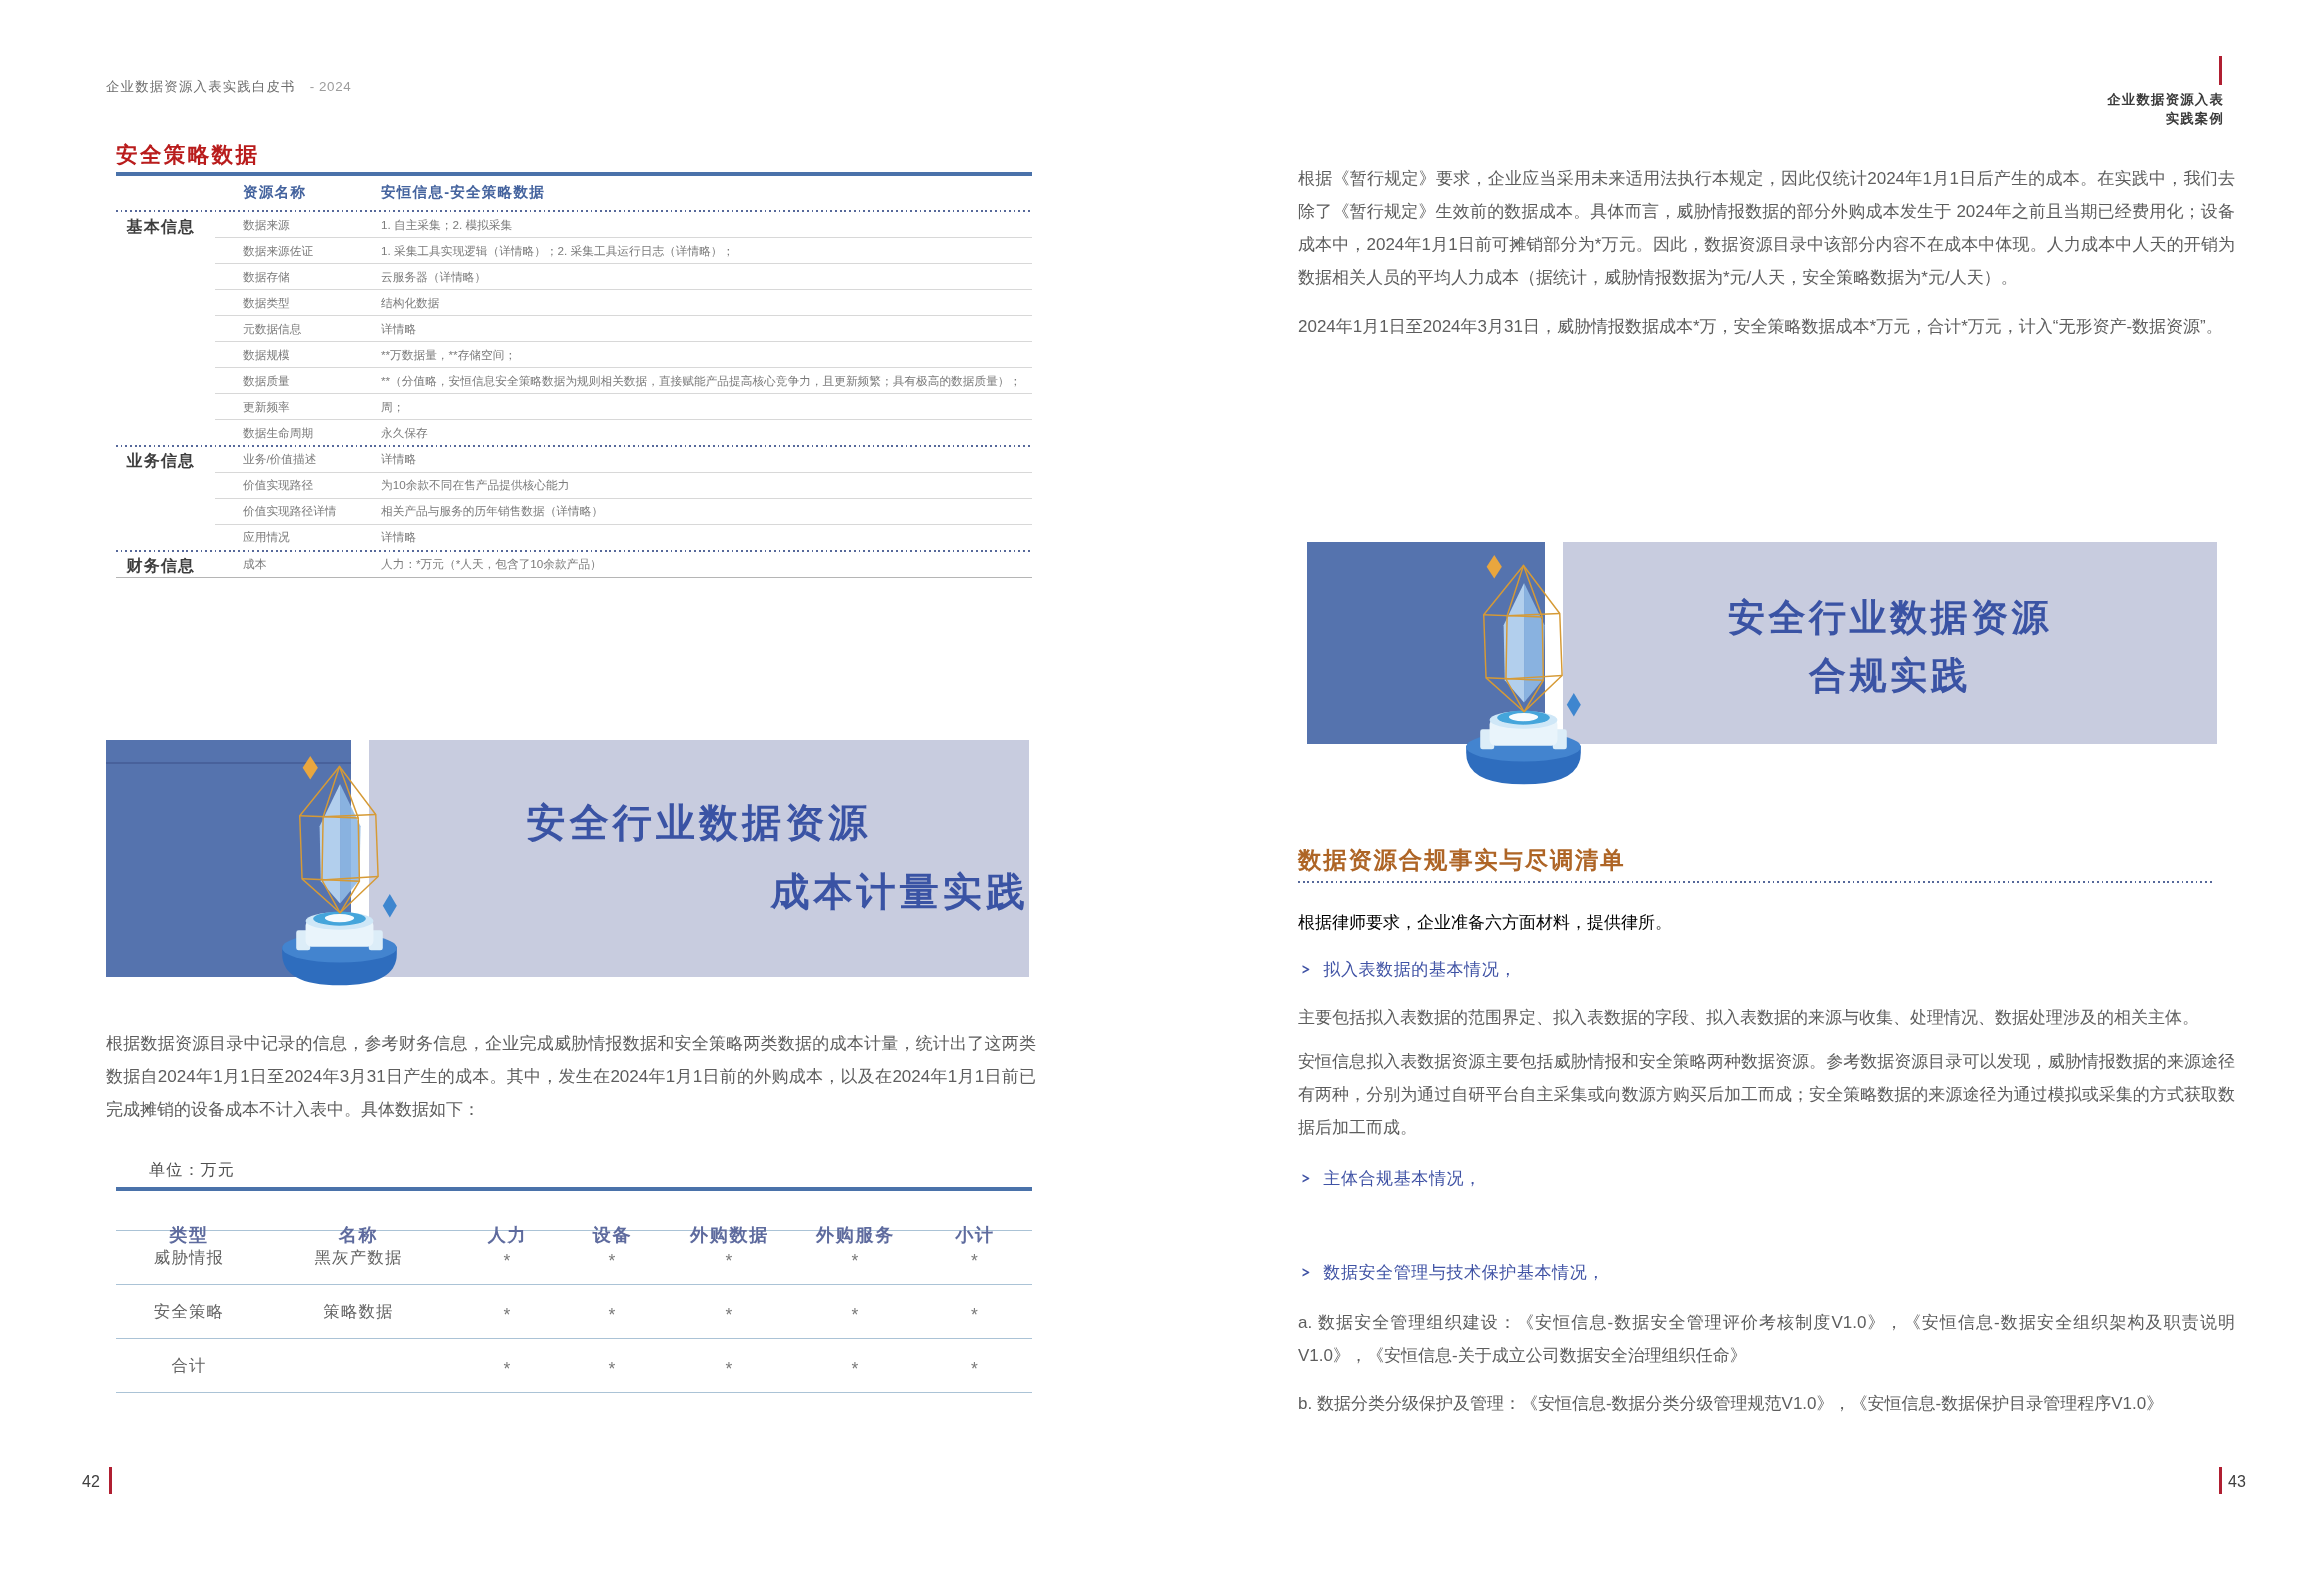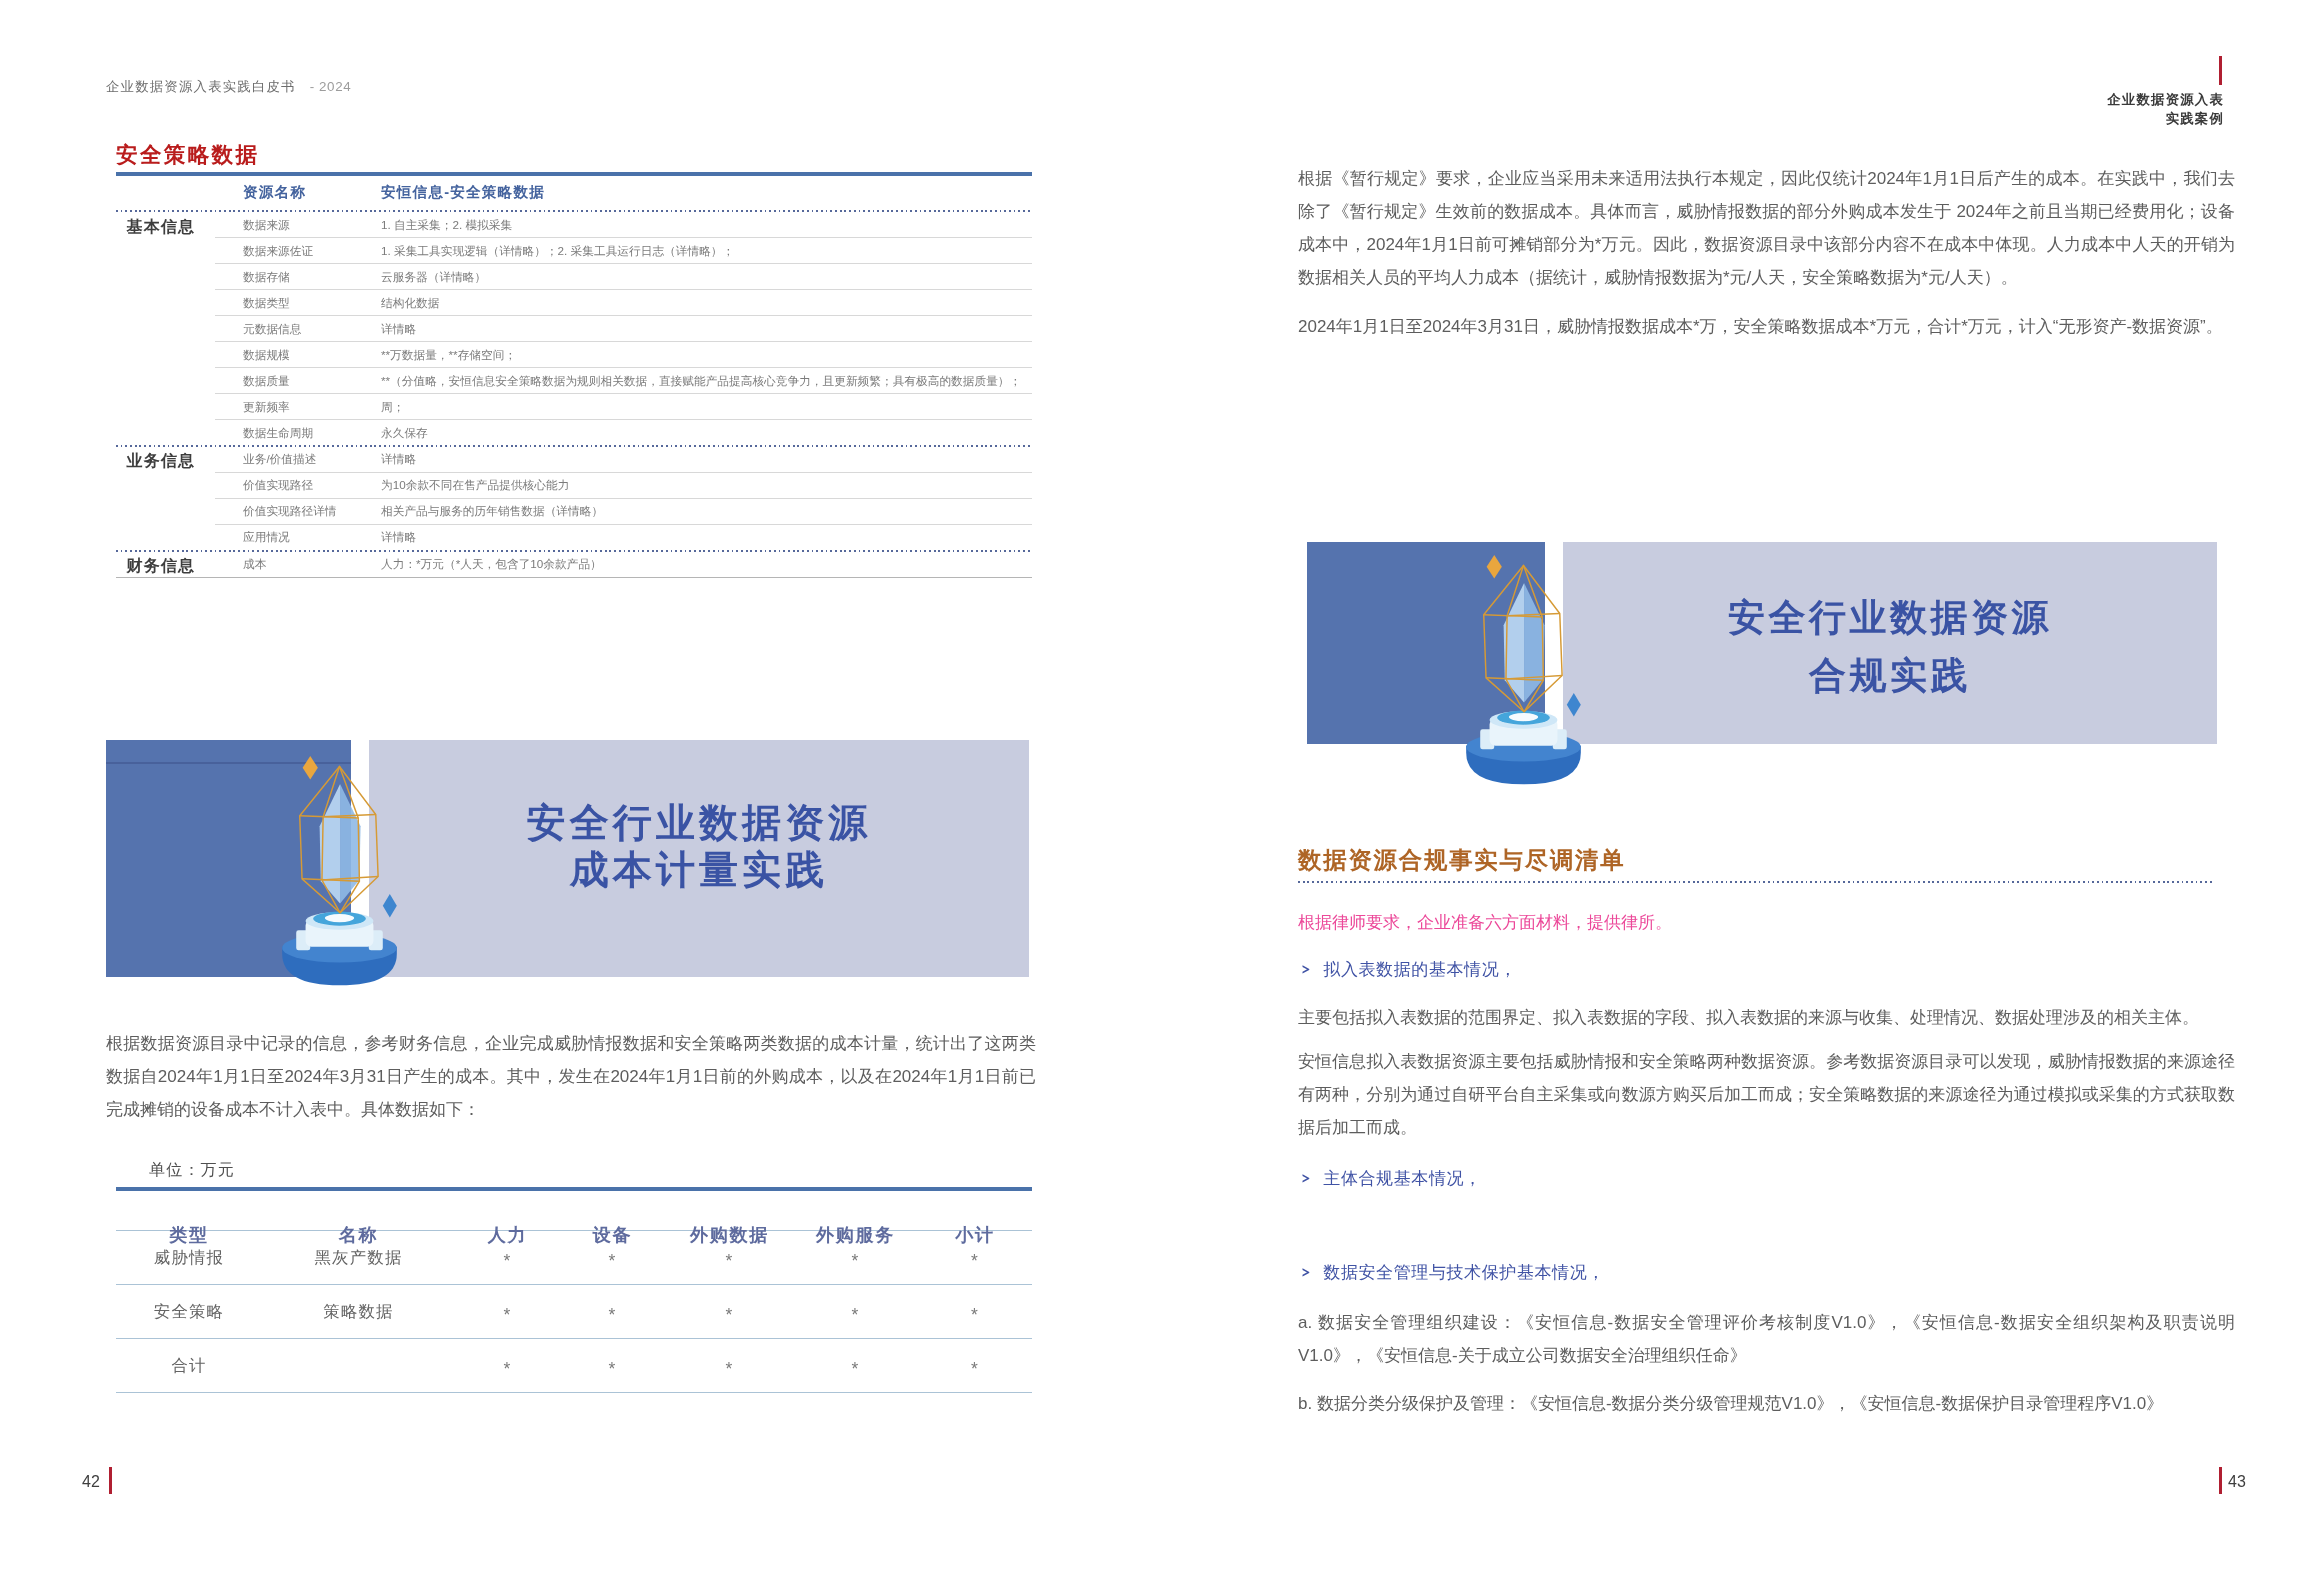--- a/index.html
+++ b/index.html
@@ -34,21 +34,21 @@
   .banner .dark{position:absolute;top:0;bottom:0;background:#5573ae;}
   .banner .accent{position:absolute;height:1.8px;background:#48619b;}
   .banner .light{position:absolute;top:0;bottom:0;background:#c8ccdf;}
   .banner .btitle{position:absolute;text-align:center;font-weight:bold;color:#3a53a4;}
   .banner-left{left:106px;top:740px;width:922px;height:237px;}
   .banner-left .dark{left:0;width:245px;}
   .banner-left .accent{left:0;width:245px;top:22px;}
   .banner-left .light{left:263px;width:660px;}
   .banner-left .btitle{left:263px;width:660px;font-size:39px;letter-spacing:4.1px;}
   .banner-left .t1{top:56px;}
-  .banner-left .t2{top:103px;}
+  .banner-left .t2{top:125px;text-align:right;}
   .banner-right{left:1307px;top:542px;width:910px;height:202px;}
   .banner-right .dark{left:0;width:238px;}
   .banner-right .light{left:256px;width:654px;}
   .banner-right .btitle{left:256px;width:654px;font-size:37px;letter-spacing:3.5px;}
   .banner-right .t1{top:51px;}
   .banner-right .t2{top:109px;}
   .gem-svg{position:absolute;}
 
   
   .para{font-size:17px;line-height:33px;color:#5d5d5d;text-align:justify;}
@@ -69,21 +69,21 @@
   .pagenum{font-size:16px;color:#3e3e3e;}
   .redbar{width:2.9px;background:#b01f31;}
 
   
   .corner-text{left:1990px;top:91px;width:234px;text-align:right;font-size:13.4px;font-weight:bold;
                color:#3a3a3a;line-height:18.7px;letter-spacing:1.2px;}
   .para1{left:1298px;top:162px;width:937px;}
   .para2{left:1298px;top:310px;width:937px;}
   .sec-heading{left:1298px;top:844px;font-size:23.4px;font-weight:bold;color:#ae6526;letter-spacing:1.8px;}
   .sec-dot{left:1298px;top:881px;width:915px;}
-  .sec-intro{left:1298px;top:911px;font-size:17px;color:#ec4899;}
+  .sec-intro{left:1298px;top:911px;font-size:17px;color:#000000;}
   .bullet{left:1298px;display:flex;align-items:center;gap:9.3px;}
   .bullet-arrow{color:#4053a5;font-size:16px;font-weight:bold;transform:scaleX(0.8);}
   .bullet-label{color:#4053a5;font-size:17px;letter-spacing:0.6px;}
   .rbody{left:1298px;width:937px;font-size:17px;line-height:33px;color:#5d5d5d;text-align:justify;}
 </style>
 </head>
 <body>
 
 <svg width="0" height="0" style="position:absolute">
   <defs>

